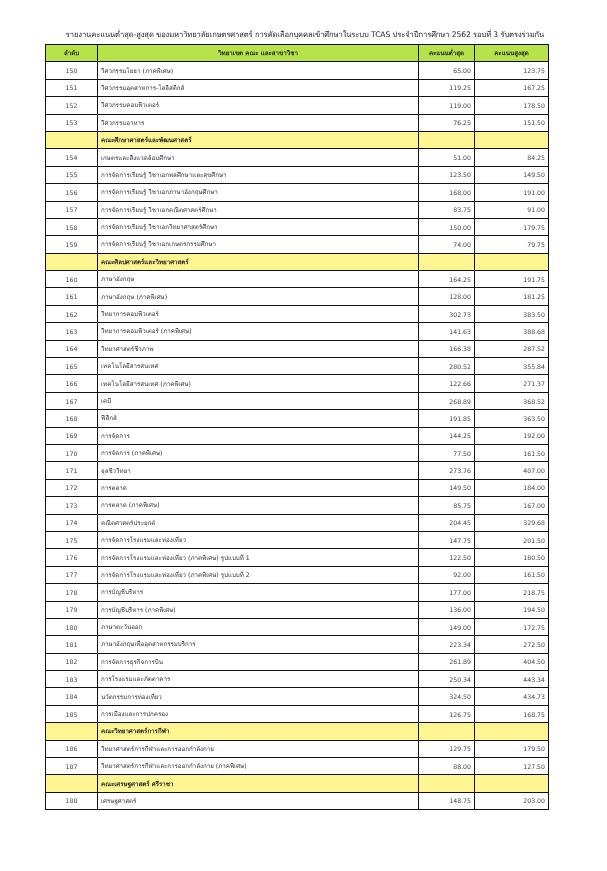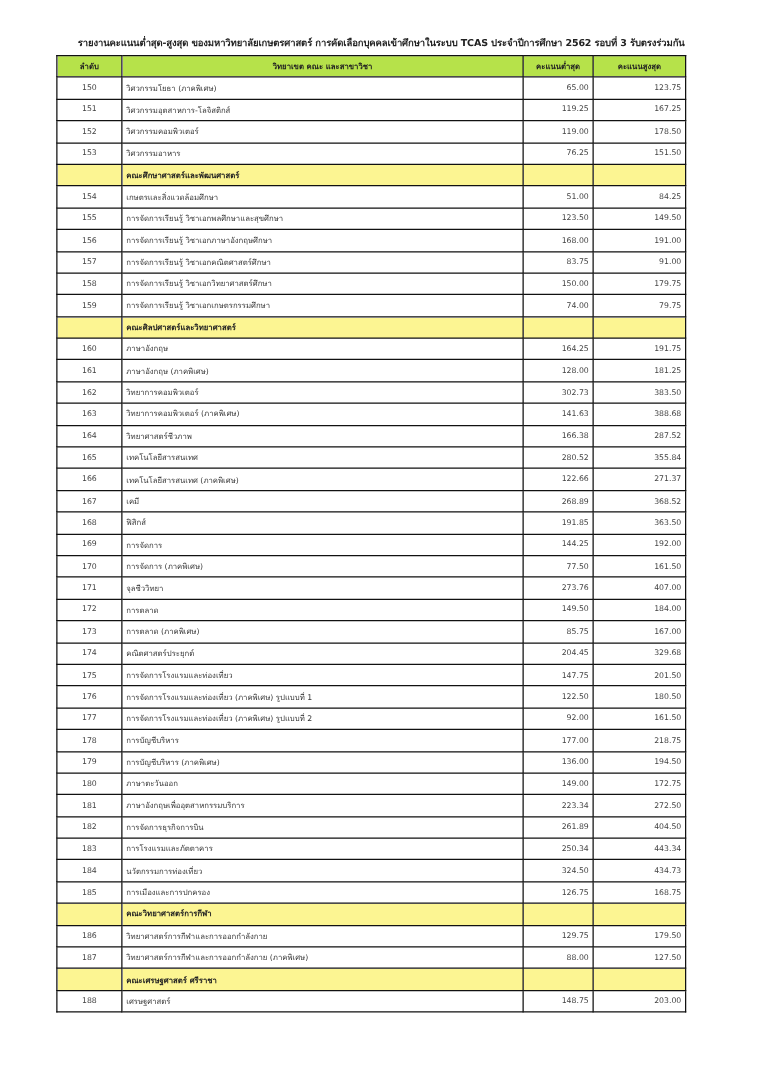--- a/index.html
+++ b/index.html
@@ -1,17 +1,17 @@
 <!DOCTYPE html>
 <html><head>
 <meta charset="utf-8">
 <style>
   html, body { margin: 0; padding: 0; background: #ffffff; }
   body { width: 607px; height: 871px; position: relative; font-family: "DejaVu Sans", sans-serif; color: #222; overflow: hidden; }
-  .title { position: absolute; left: 30px; top: 28px; width: 550px; text-align: center; font-size: 7.6px; font-weight: bold; letter-spacing: -0.1px; white-space: nowrap; }
+  .title { position: absolute; left: 30px; top: 28px; width: 550px; text-align: center; font-size: 7.6px; font-weight: normal; letter-spacing: -0.1px; white-space: nowrap; }
   table { position: absolute; left: 45px; top: 44px; border-collapse: collapse; table-layout: fixed; width: 503px; }
   col.c1 { width: 52px; } col.c2 { width: 321px; } col.c3 { width: 56px; } col.c4 { width: 74px; }
   td, th { border: 1px solid #111; font-size: 6.2px; padding: 0 3px; height: 17.4px; box-sizing: border-box; white-space: nowrap; overflow: hidden; }
   th { background: #b6e24a; font-weight: bold; text-align: center; }
   th.sub { text-align: center; }
   td.num { text-align: center; color: #444; }
   td.name { text-align: left; color: #333; }
   td.score { text-align: right; color: #444; }
   tr.faculty td { background: #fcf592; font-weight: bold; color: #222; }
 </style>

